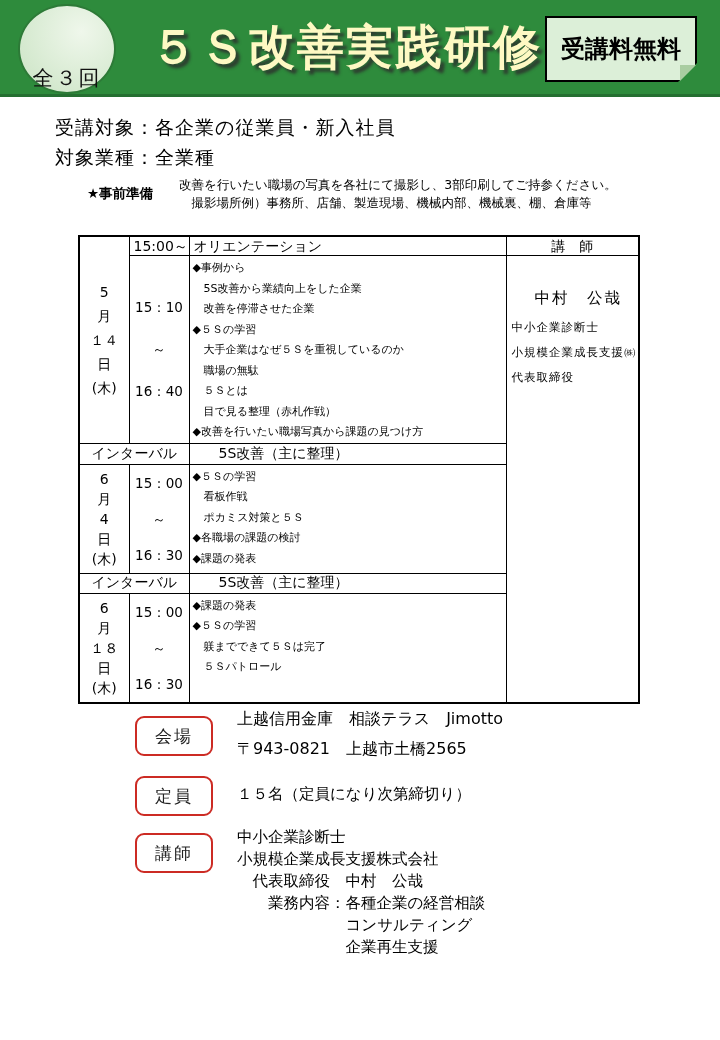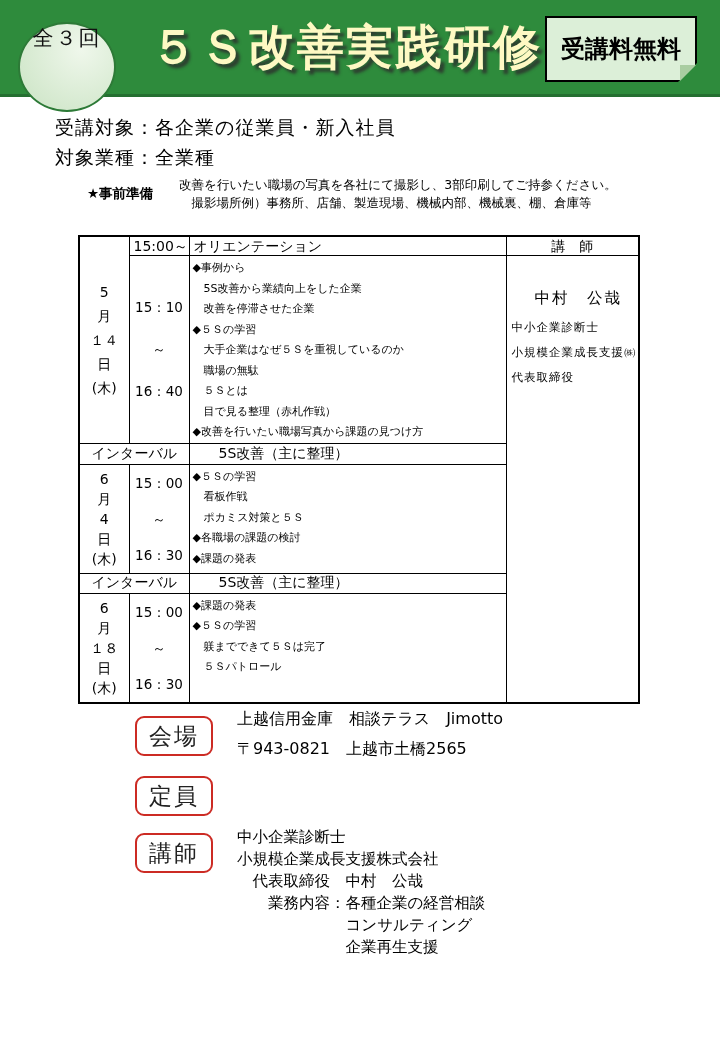--- a/index.html
+++ b/index.html
@@ -2,23 +2,23 @@
 <html><head>
 <meta charset="utf-8">
 <style>
   html,body{margin:0;padding:0;background:#fff;}
   .page{position:relative;width:720px;height:1040px;background:#fff;overflow:hidden;
         font-family:"DejaVu Sans",sans-serif;color:#000;}
 
   
   .band{position:absolute;left:0;top:0;width:720px;height:94px;background:#2e8b3c;
         border-bottom:3px solid #256f31;}
-  .badge{position:absolute;left:18px;top:22px;width:94px;height:86px;border-radius:50%;
+  .badge{position:absolute;left:18px;top:4px;width:94px;height:86px;border-radius:50%;
          background:radial-gradient(circle at 65% 30%, #eff7eb 0%, #d3e8cd 75%);
-         border:2px solid #2d7a37;display:flex;align-items:flex-start;justify-content:center;
+         border:2px solid #2d7a37;display:flex;align-items:flex-end;justify-content:center;
          font-size:21px;letter-spacing:2px;color:#111;}
   .title{position:absolute;left:150px;top:16px;margin:0;font-size:47px;font-weight:bold;
          color:#fef9c3;letter-spacing:2px;text-shadow:4px 4px 3px rgba(45,45,45,.8);
          white-space:nowrap;}
   .fee{position:absolute;left:545px;top:16px;width:148px;height:62px;background:#dcefd8;
        border:2px solid #000;display:flex;align-items:center;justify-content:center;
        font-size:24px;font-weight:bold;}
   .fee-notch{position:absolute;right:-2px;bottom:-2px;width:0;height:0;border-style:solid;
        border-width:0 0 19px 19px;border-color:transparent transparent #2e8b3c transparent;}
   .fee-flap{position:absolute;right:-1px;bottom:-1px;width:0;height:0;border-style:solid;
@@ -46,21 +46,21 @@
   .c-content{font-size:11px;line-height:20.5px;padding:2px 2px 0 3px;}
   .c-interval{text-align:center;font-size:14px;vertical-align:middle;}
   .c-int-note{font-size:14px;vertical-align:middle;padding-left:29px;}
   .c-inst{vertical-align:top;padding-top:32px;}
   .inst-name{font-size:15.5px;letter-spacing:2px;padding-left:28px;}
   .inst-lines{font-size:11.5px;line-height:25px;letter-spacing:1px;padding-left:5px;margin-top:6px;}
 
   
   .rbox{position:absolute;width:74px;height:36px;border:2.5px solid #cc2b24;border-radius:9px;
         background:#fff;display:flex;align-items:center;justify-content:center;
-        font-size:23px;letter-spacing:2px;color:#222;}
+        font-size:17px;letter-spacing:2px;color:#222;}
   .venue-box{left:135px;top:716px;} .cap-box{left:135px;top:776px;} .inst-box{left:135px;top:833px;}
   .venue-text{position:absolute;left:237px;top:704px;font-size:16px;line-height:30px;}
   .cap-text{position:absolute;left:237px;top:784px;font-size:15.5px;}
   .inst-text{position:absolute;left:237px;top:826px;font-size:15.5px;line-height:22px;}
 
   .pre{white-space:pre-line;}
 </style>
 </head>
 <body>
 
@@ -171,20 +171,21 @@
 
   <div class="rbox venue-box">
     <span>会場</span>
   </div>
   <div class="venue-text pre">上越信用金庫　相談テラス　Jimotto
 〒943-0821　上越市土橋2565</div>
 
   <div class="rbox cap-box">
     <span>定員</span>
   </div>
+  <div class="cap-text">１５名（定員になり次第締切り）</div>
 
   <div class="rbox inst-box">
     <span>講師</span>
   </div>
   <div class="inst-text pre">中小企業診断士
 小規模企業成長支援株式会社
 　代表取締役　中村　公哉
 　　業務内容：各種企業の経営相談
 　　　　　　　コンサルティング
 　　　　　　　企業再生支援</div>

